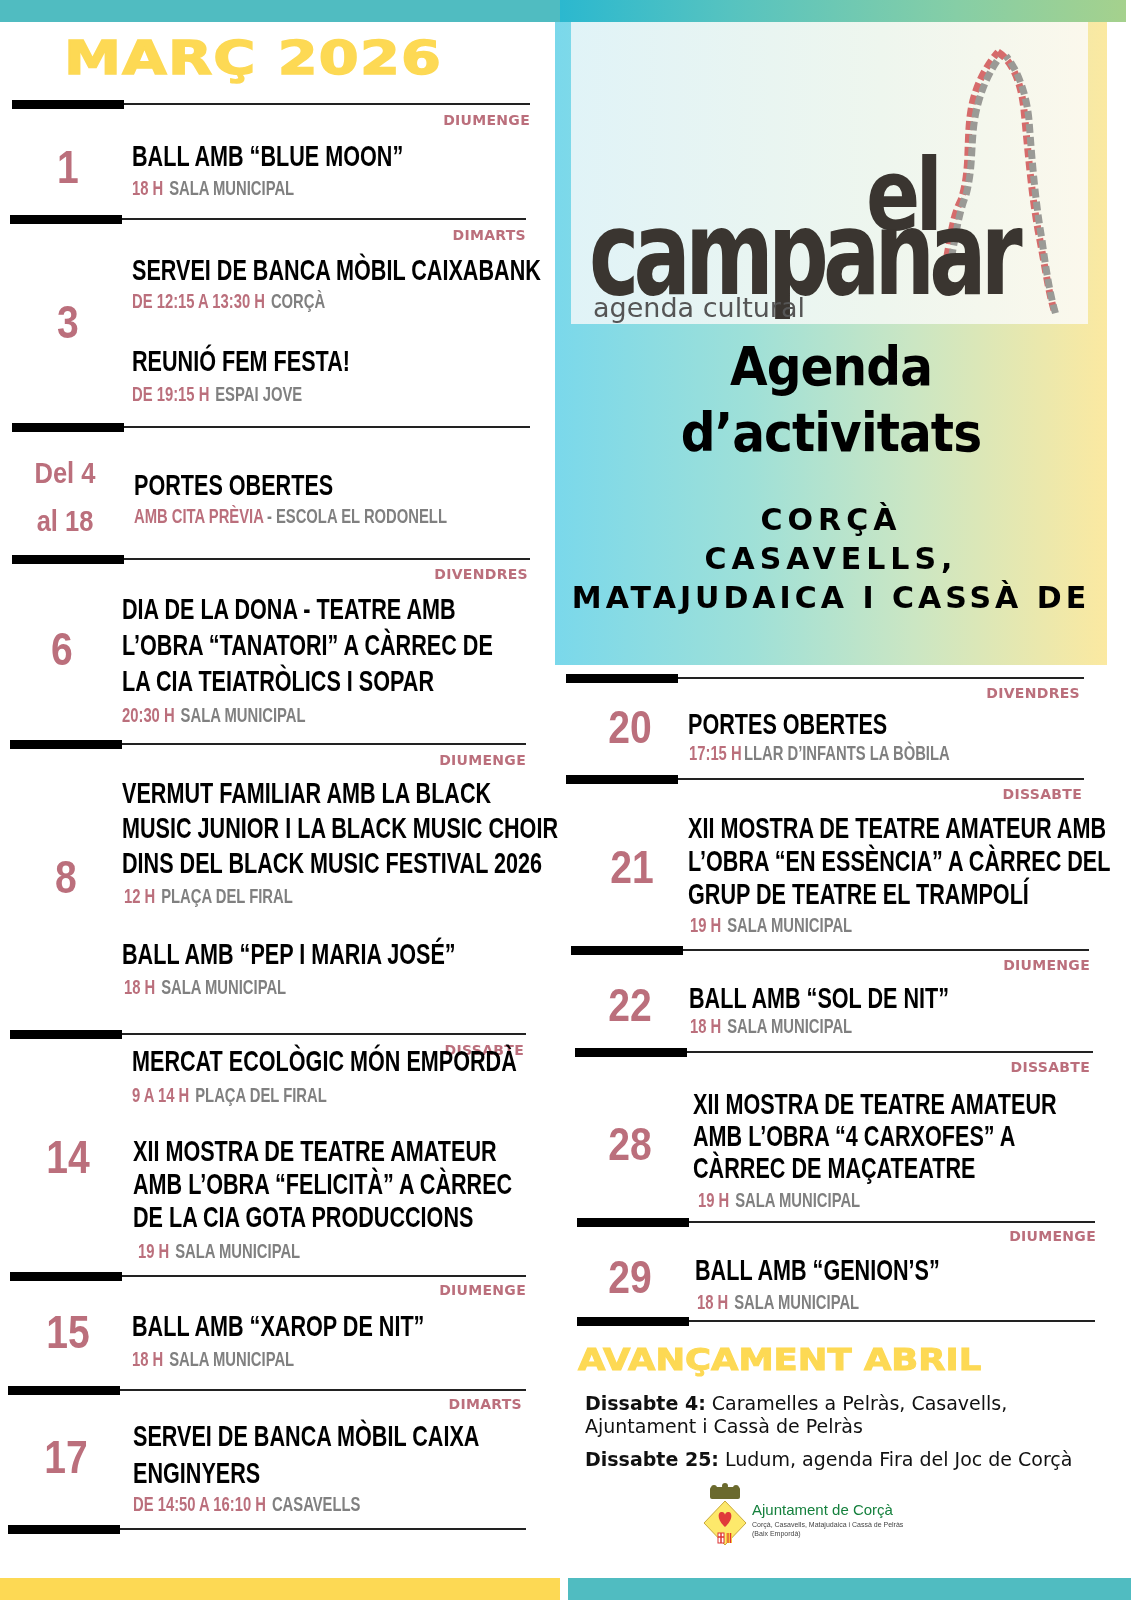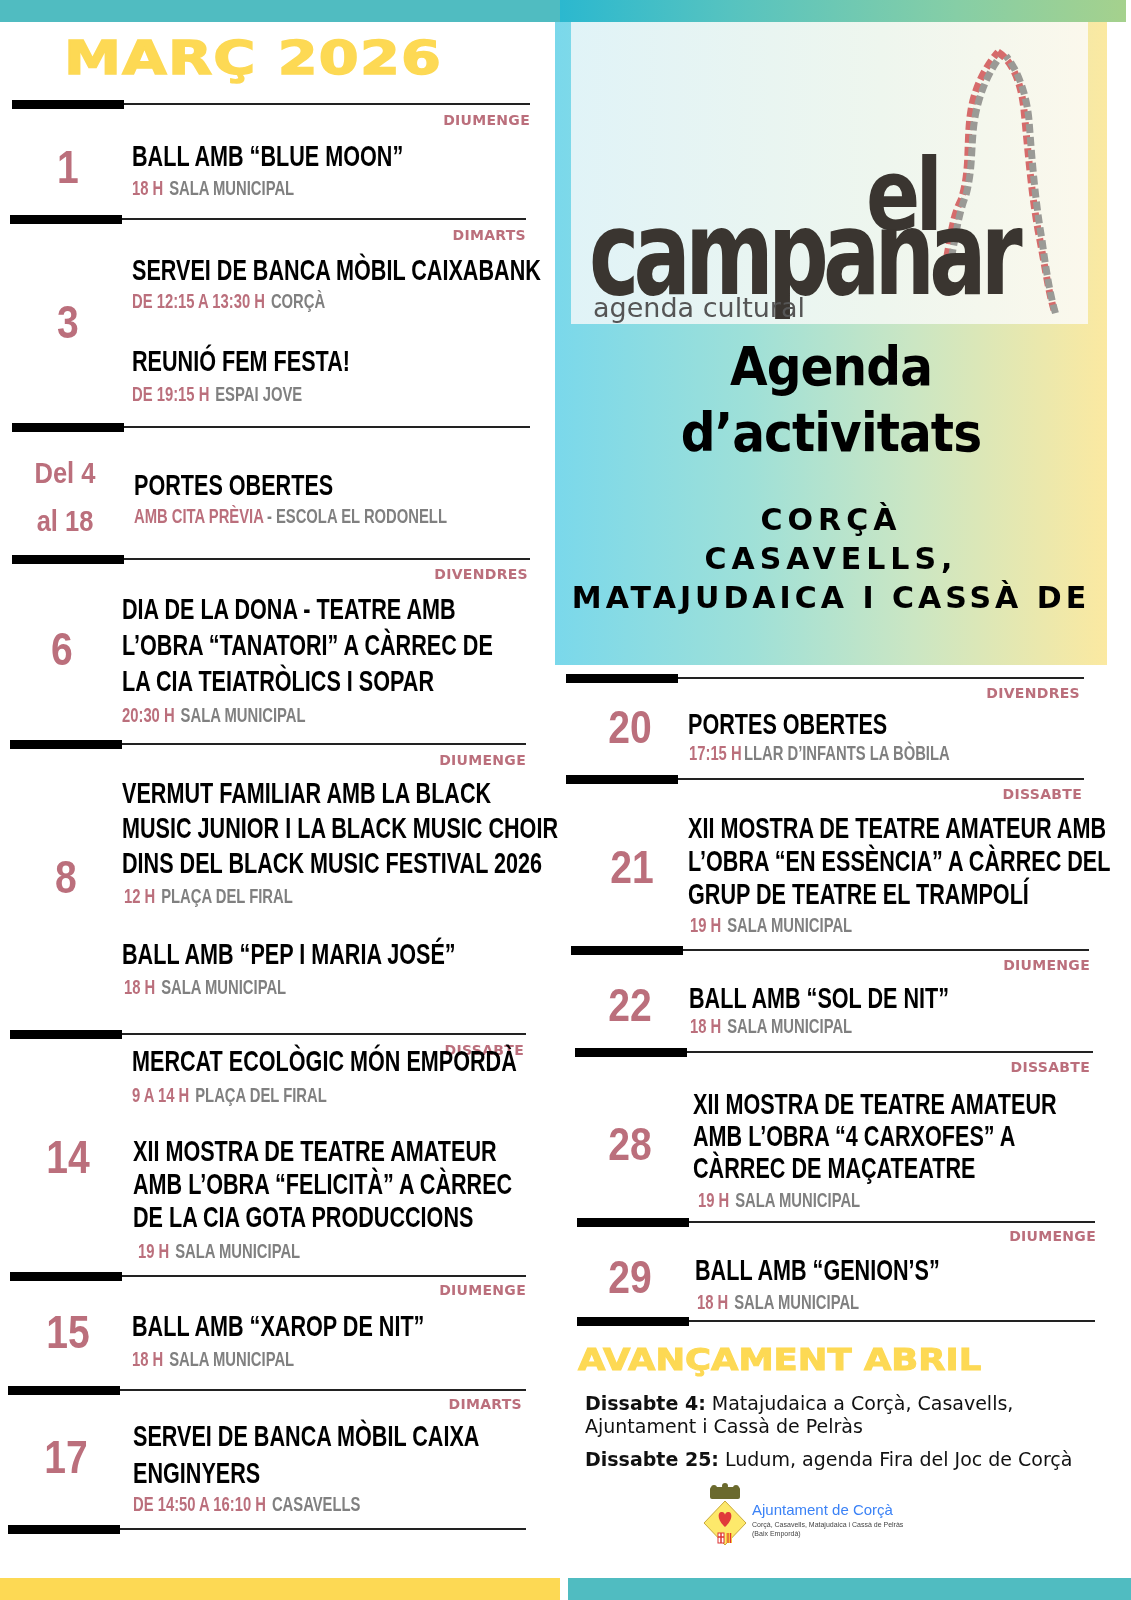--- a/index.html
+++ b/index.html
@@ -85,21 +85,21 @@
     color: #fdd954; -webkit-text-stroke: 1px #fdd954; transform: scaleX(1.18); transform-origin: left top;
     white-space: nowrap;
   }
   .advance-item {
     position: absolute; left: 585px; width: 520px; font-family: "DejaVu Sans", sans-serif;
     font-size: 19px; line-height: 23px; color: #111;
   }
   .advance-item b { font-weight: bold; }
 
   .ajunt { position: absolute; left: 700px; top: 1483px; width: 240px; height: 88px; }
-  .ajunt-name { position: absolute; left: 52px; top: 18px; font-family: "Liberation Sans", sans-serif; font-size: 15px; color: #3b82f6; }
+  .ajunt-name { position: absolute; left: 52px; top: 18px; font-family: "Liberation Sans", sans-serif; font-size: 15px; color: #15803d; }
   .ajunt-sub { position: absolute; left: 52px; top: 37px; font-family: "Liberation Sans", sans-serif; font-size: 7px; line-height: 9px; color: #444; width: 170px; }
 </style>
 </head>
 <body>
 
 <div class="topbar-left"></div>
 <div class="topbar-right"></div>
 <div class="bottombar-left"></div>
 <div class="bottombar-right"></div>
 
@@ -268,21 +268,21 @@
 <div class="evt-title" style="left:695px;top:1252px;">BALL AMB “GENION’S”</div>
 <div class="evt-meta" style="left:697px;top:1291px;"><span class="time">18 H</span><span>SALA MUNICIPAL</span></div>
 <div class="divider" style="left:577px;top:1317px;width:518px;">
     <div class="thick"></div>
     <div class="thin"></div>
   </div>
 
 <div class="advance-title">AVANÇAMENT ABRIL</div>
 <div class="advance-item" style="top:1392px;">
   <b>Dissabte 4:</b>
-  <span>Matajudaica a Corçà, Casavells,</span><br>
+  <span>Caramelles a Pelràs, Casavells,</span><br>
   <span>Ajuntament i Cassà de Pelràs</span>
 </div>
 <div class="advance-item" style="top:1448px;">
   <b>Dissabte 25:</b>
   <span>Ludum, agenda Fira del Joc de Corçà</span>
 </div>
 
 <div class="ajunt">
   <svg width="46" height="66" viewBox="0 0 46 66" style="position:absolute;left:2px;top:0;">
     <rect x="8" y="4" width="30" height="12" rx="2" fill="#6b6a2e"></rect>

